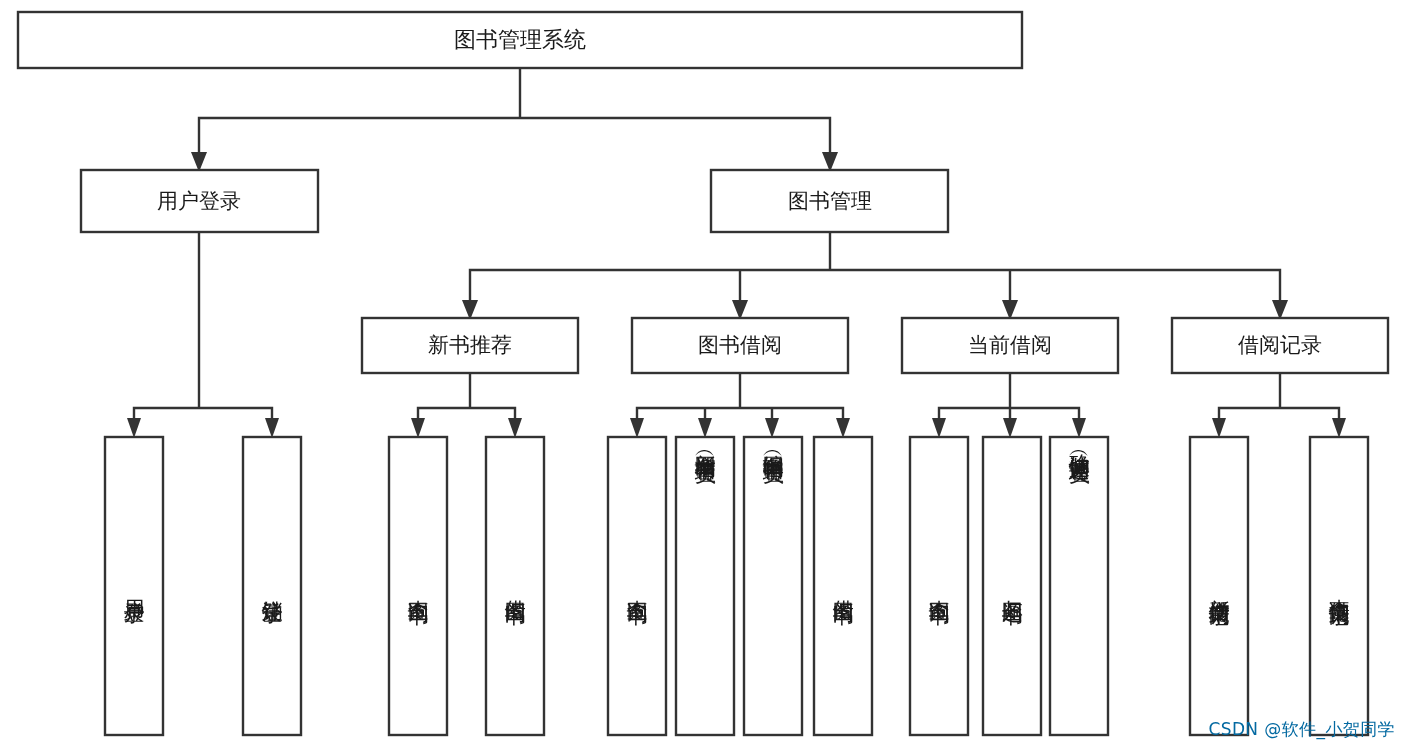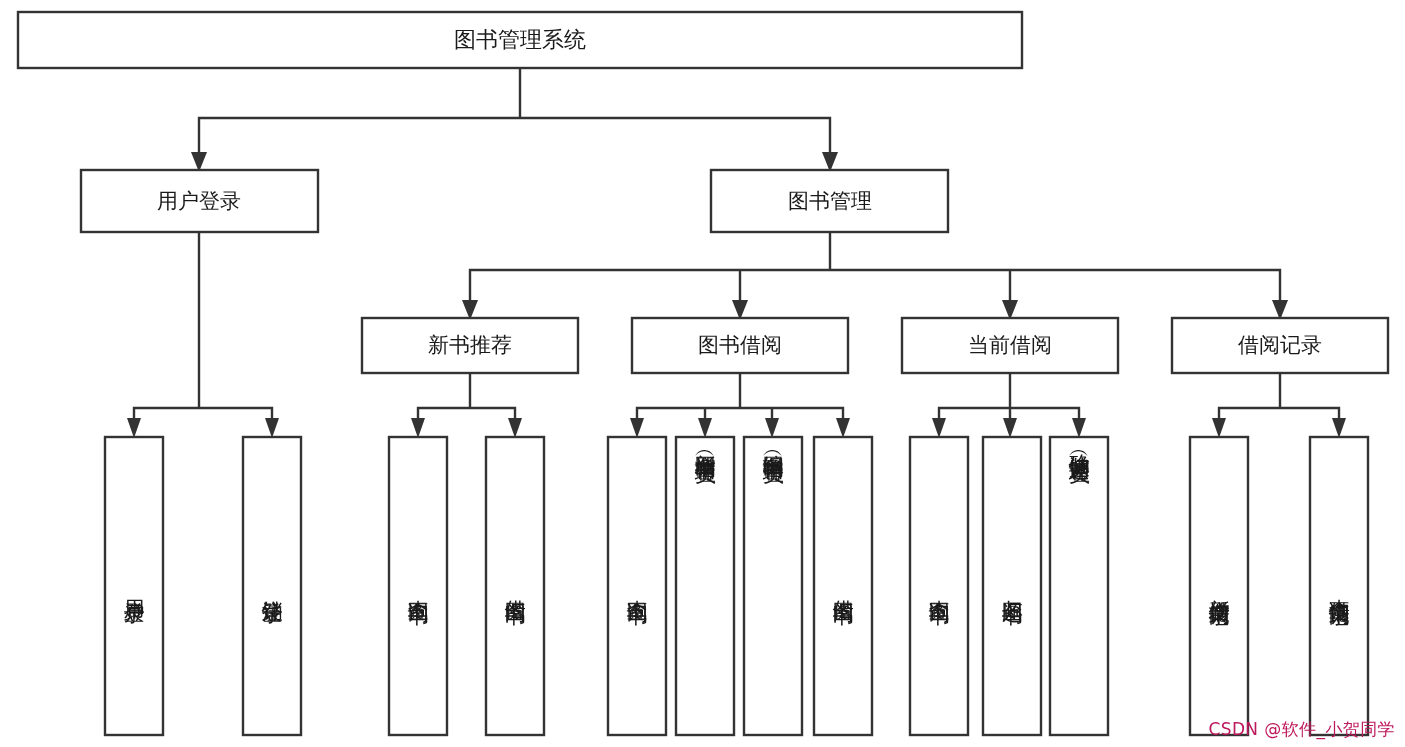--- a/index.html
+++ b/index.html
@@ -70,21 +70,21 @@
     letter-spacing: 1.5px;
     color: #1a1a1a;
     white-space: nowrap;
   }
   .watermark {
     position: absolute;
     right: 10px;
     bottom: 6px;
     font-family: "DejaVu Sans", "Liberation Sans", sans-serif;
     font-size: 17px;
-    color: #be185d;
+    color: #0369a1;
     letter-spacing: 0.4px;
     user-select: none;
   }
 </style>
 </head>
 <body>
 
 <div id="diagram-root">
 
   <svg class="diagram-canvas" viewBox="0 0 1405 747">

